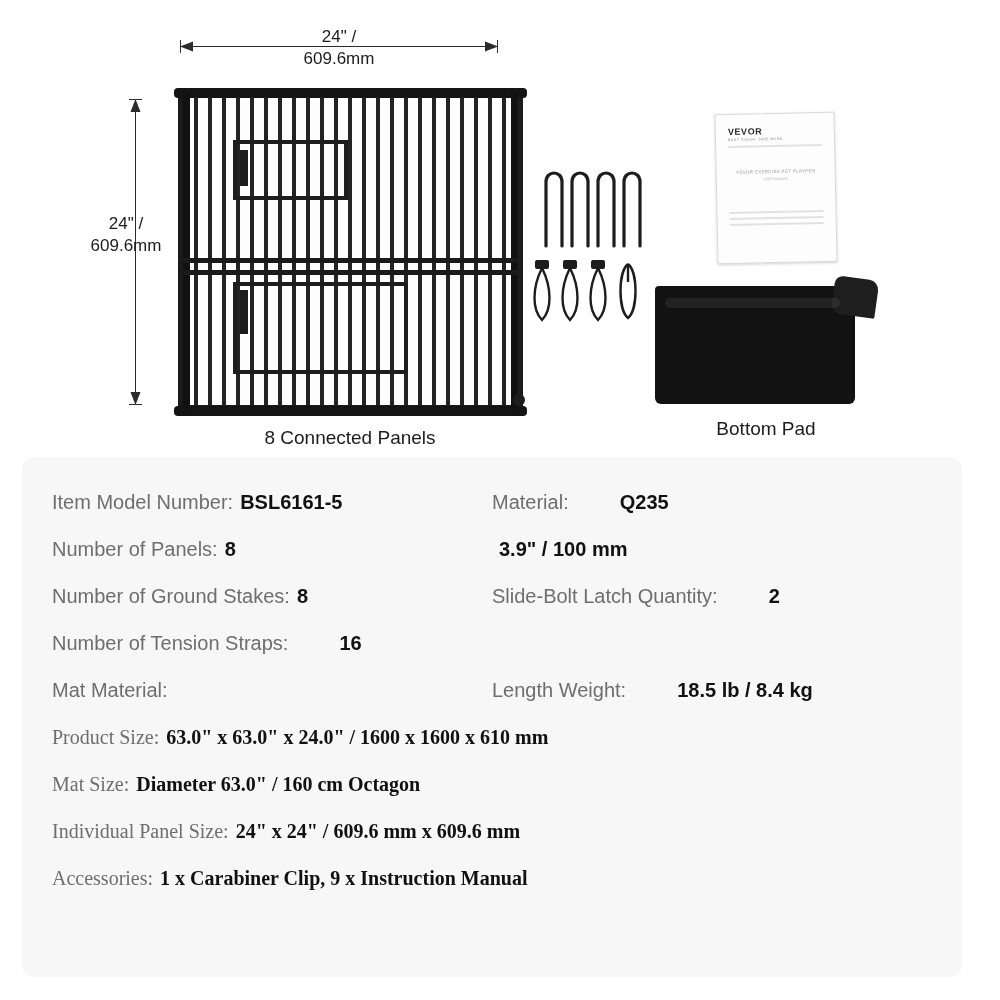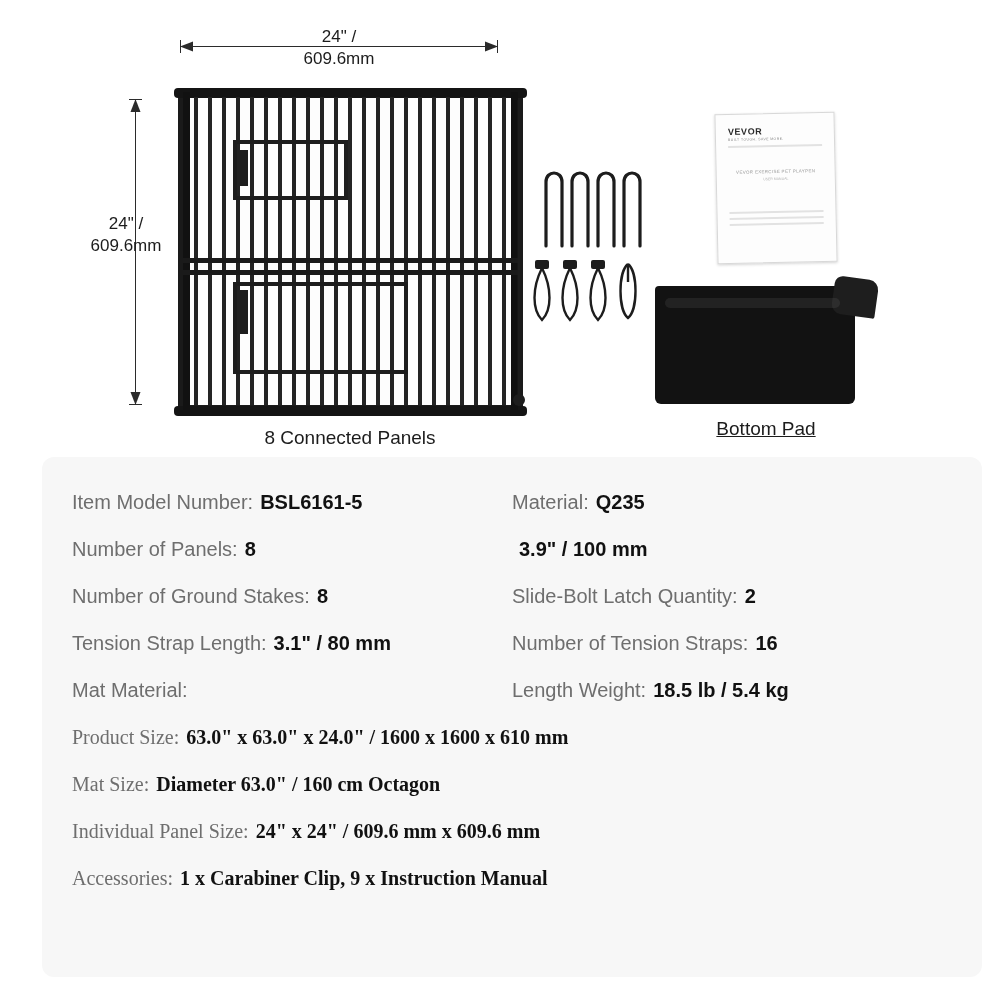--- a/index.html
+++ b/index.html
@@ -189,39 +189,39 @@
     position: absolute;
     left: 10px; top: 20px;
     width: 175px; height: 10px;
     background: rgba(255,255,255,0.07);
     border-radius: 6px;
   }
 
   
   #spec-panel {
     position: absolute;
-    left: 42px; top: 457px;
+    left: 22px; top: 457px;
     width: 940px; height: 520px;
     background: #f7f7f7;
     border-radius: 12px;
     padding: 22px 30px 10px 30px;
   }
   .spec-row {
     display: flex;
     width: 100%;
   }
   .spec-cell {
     display: flex;
     align-items: baseline;
     padding: 12px 0 12px 0;
     font-size: 20px;
     white-space: nowrap;
   }
   .spec-cell.left { width: 440px; }
-  .spec-cell.right { width: 430px; }
+  .spec-cell.right { width: 430px; gap: 44px; }
   .spec-cell.full { width: 100%; font-family: Liberation Serif, serif; }
   .spec-label {
     color: #6e6e6e;
     font-weight: normal;
   }
   .spec-value {
     color: #111111;
     font-weight: bold;
     margin-left: 7px;
   }
@@ -344,21 +344,21 @@
       <div class="mline" style="margin-top:30px;"></div>
       <div class="mline"></div>
       <div class="mline"></div>
     </div>
 
     <div id="pad">
       <div class="pad-main"></div>
       <div class="pad-fold"></div>
       <div class="pad-sheen"></div>
     </div>
-    <div class="caption" style="left:666px; top:418px; width:200px;text-decoration:underline;">Bottom Pad</div>
+    <div class="caption" style="left:666px; top:418px; width:200px;">Bottom Pad</div>
   </div>
 
   <div id="spec-panel">
 
     <div class="spec-row">
       <div class="spec-cell left">
         <span class="spec-label">Item Model Number:</span>
         <span class="spec-value">BSL6161-5</span>
       </div>
       <div class="spec-cell right">
@@ -382,37 +382,33 @@
         <span class="spec-label">Number of Ground Stakes:</span>
         <span class="spec-value">8</span>
       </div>
       <div class="spec-cell right">
         <span class="spec-label">Slide-Bolt Latch Quantity:</span>
         <span class="spec-value">2</span>
       </div>
     </div>
 
     <div class="spec-row">
-      <div class="spec-cell left">
-        <span class="spec-label">Tension Strap Length:</span>
-        <span class="spec-value">3.1" / 80 mm</span>
-      </div>
       <div class="spec-cell right">
         <span class="spec-label">Number of Tension Straps:</span>
         <span class="spec-value">16</span>
       </div>
     </div>
 
     <div class="spec-row">
       <div class="spec-cell left">
         <span class="spec-label">Mat Material:</span>
       </div>
       <div class="spec-cell right">
         <span class="spec-label">Length Weight:</span>
-        <span class="spec-value">18.5 lb / 5.4 kg</span>
+        <span class="spec-value">18.5 lb / 8.4 kg</span>
       </div>
     </div>
 
     <div class="spec-row">
       <div class="spec-cell full">
         <span class="spec-label">Product Size:</span>
         <span class="spec-value">63.0" x 63.0" x 24.0" / 1600 x 1600 x 610 mm</span>
       </div>
     </div>
 

